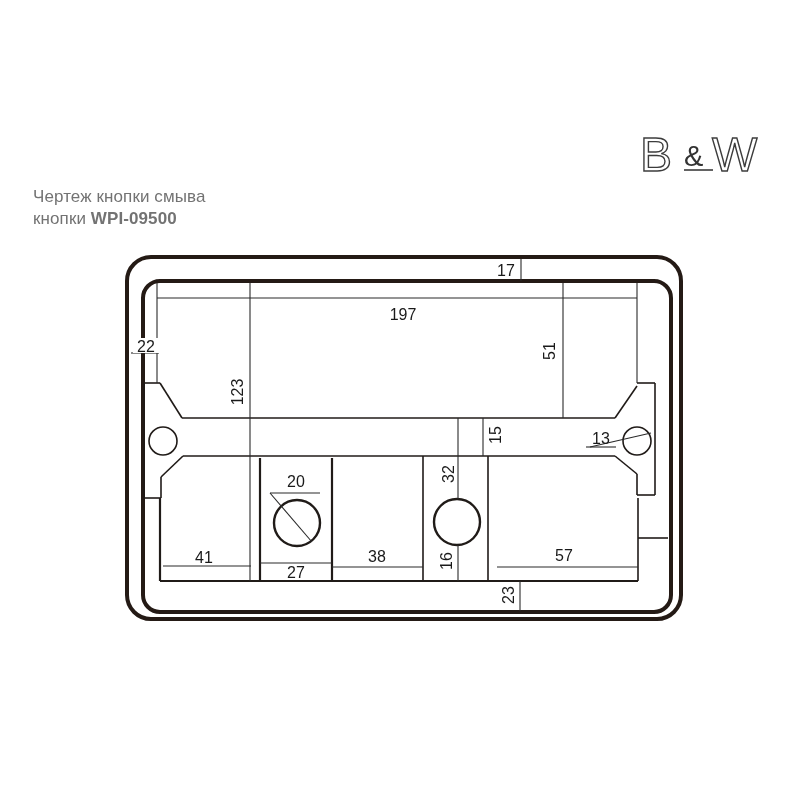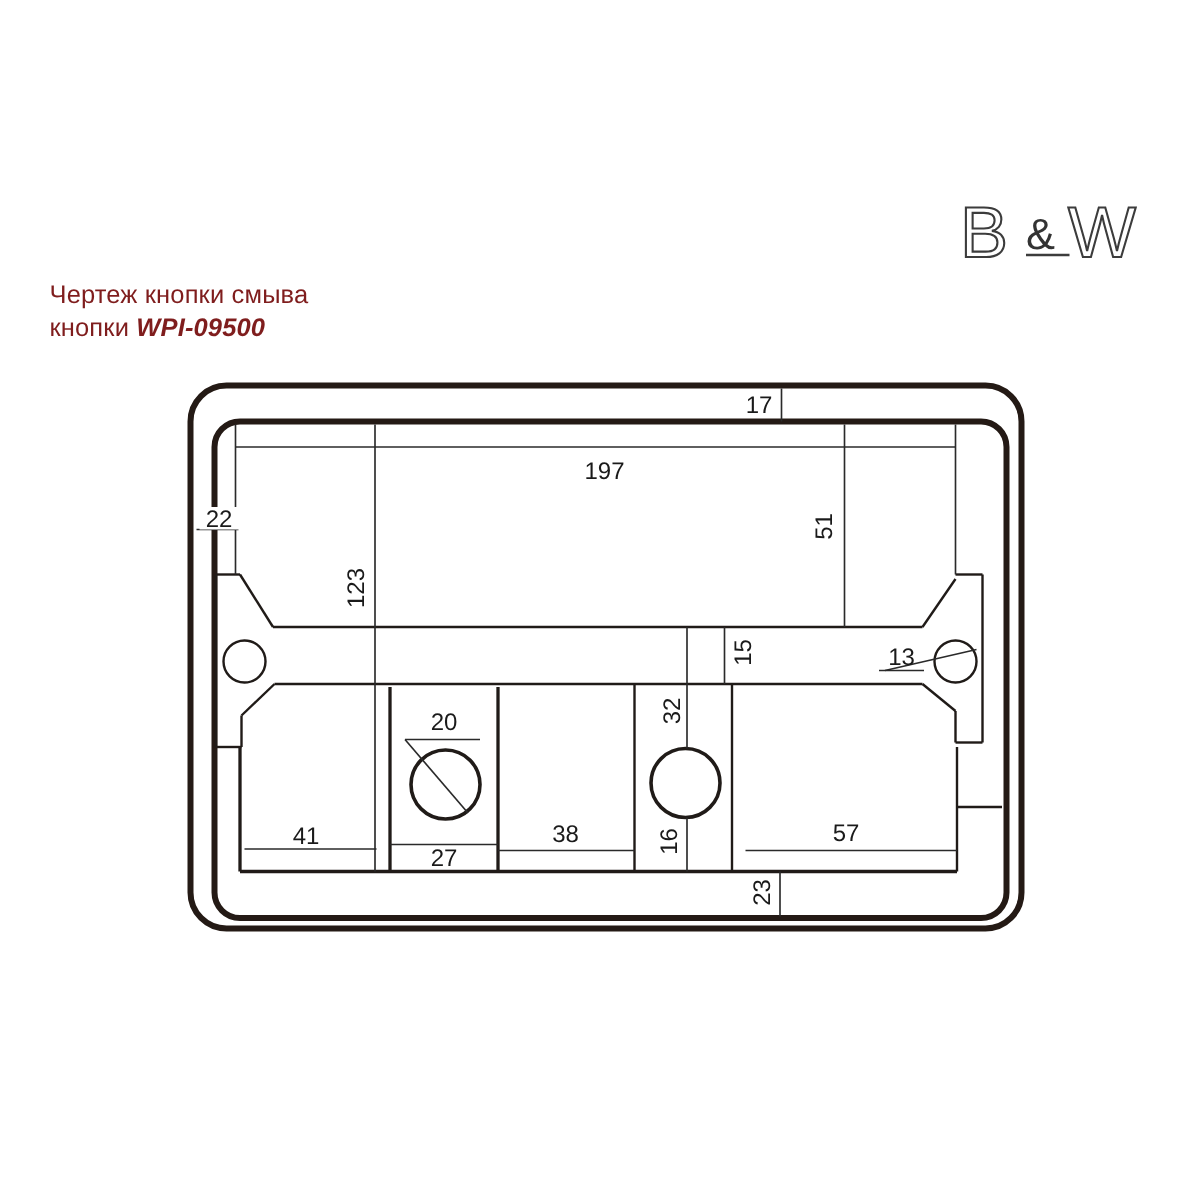--- a/index.html
+++ b/index.html
@@ -2,23 +2,23 @@
 <html><head>
 <meta charset="utf-8">
 <style>
   html,body{margin:0;padding:0;}
   body{
     width:800px;height:800px;background:#ffffff;position:relative;
     font-family:"Liberation Sans", sans-serif;overflow:hidden;
   }
   .title-block{
     position:absolute;left:33px;top:186px;font-size:17px;line-height:22px;
-    color:#7f1d1d;letter-spacing:0.1px;
+    color:#737373;letter-spacing:0.1px;
   }
-  .title-block .model{font-weight:bold;font-style:italic;}
+  .title-block .model{font-weight:bold;}
   svg{position:absolute;left:0;top:0;}
   .plate-outline{fill:none;stroke:#241a15;stroke-width:4;}
   .shape{stroke:#201b18;stroke-width:1.6;fill:none;}
   .shape-bold{stroke:#201b18;stroke-width:2.2;fill:none;}
   .dimline{stroke:#2a2a2a;stroke-width:1.1;fill:none;}
   .dimtext{
     font-family:"Liberation Sans", sans-serif;font-size:16px;fill:#1a1a1a;
   }
   .hollow{fill:#ffffff;stroke:#3c3c3c;stroke-width:1.4;}
   .amp{fill:#333333;}

